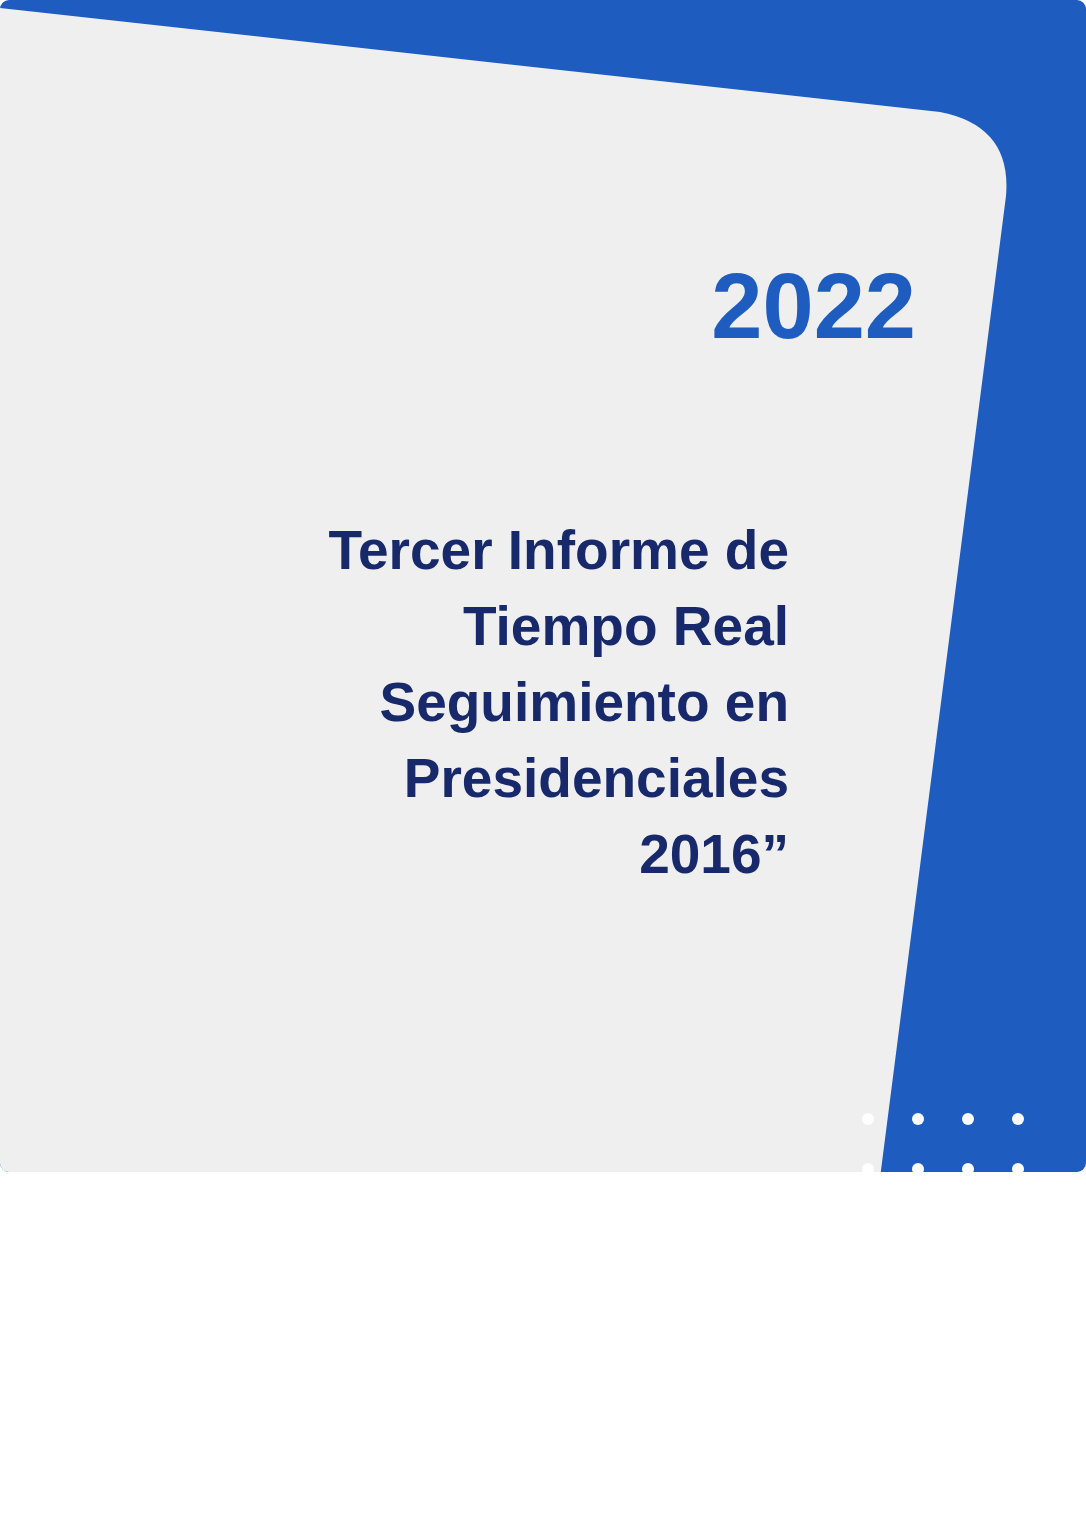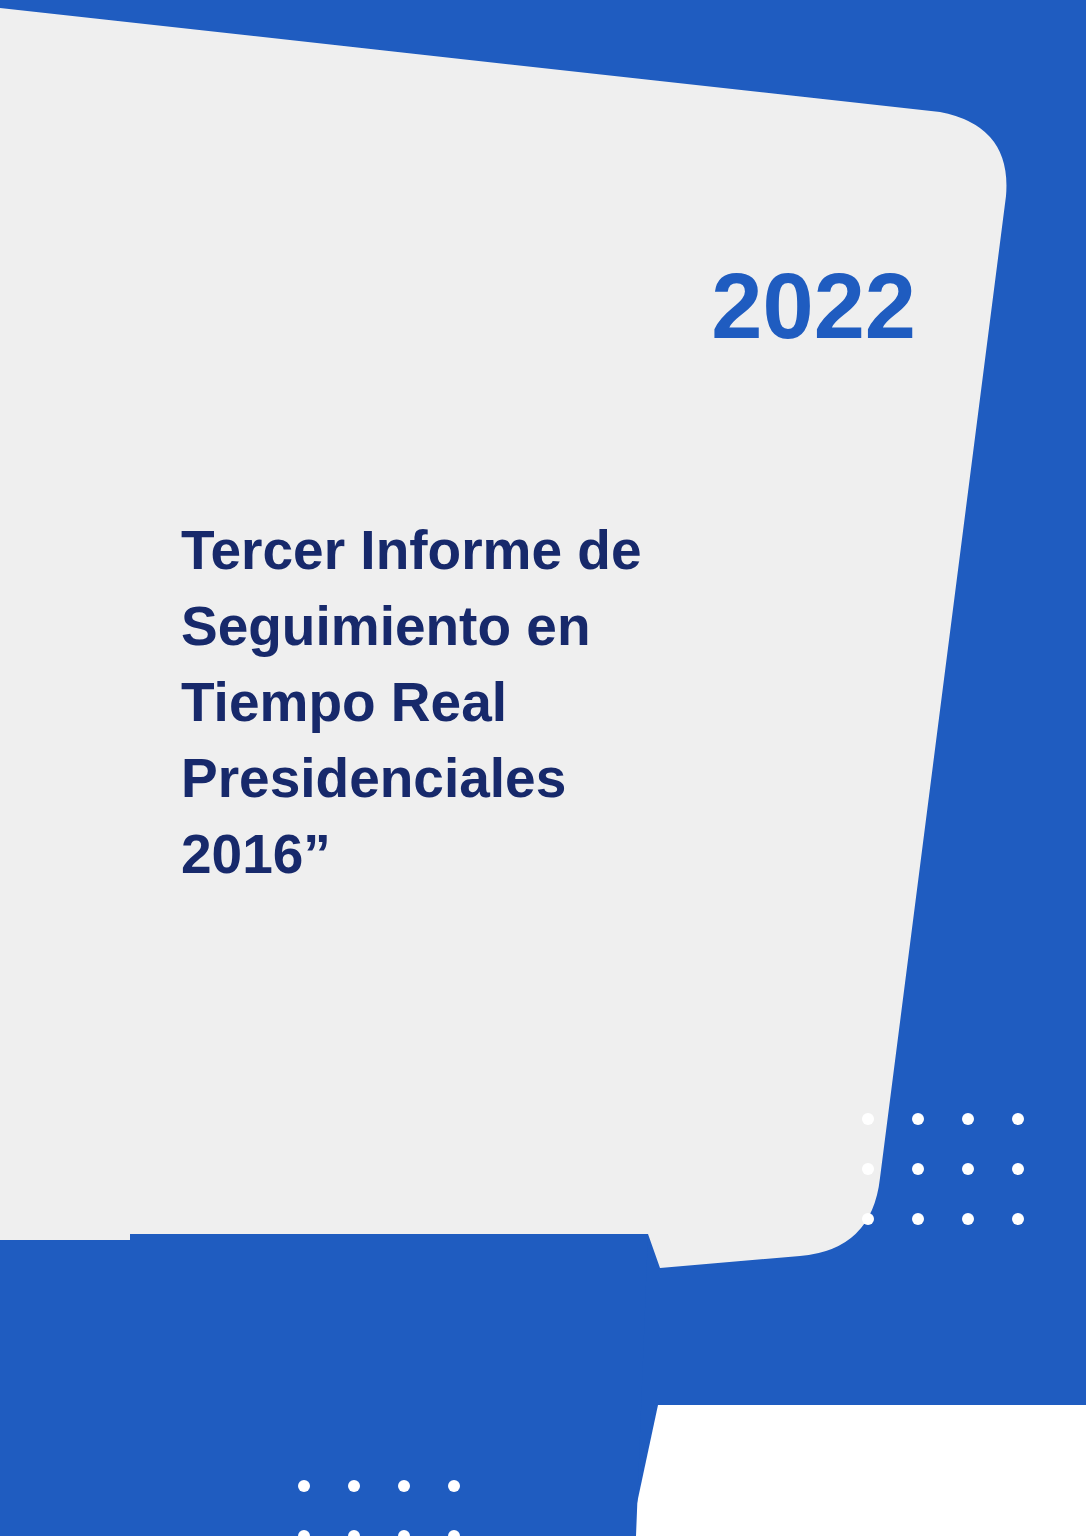--- a/index.html
+++ b/index.html
@@ -8,23 +8,24 @@
     padding: 0;
     background: #ffffff;
   }
   body {
     font-family: "Liberation Sans", "DejaVu Sans", sans-serif;
   }
 
   .page {
     position: relative;
     width: 1086px;
-    height: 1536px;
+    height: 1172px;
     overflow: hidden;
     background: #1f5cc0;   
+    border-radius: 9px;
   }
 
   
   .white-wedge {
     position: absolute;
     left: 0;
     top: 0;
     width: 1086px;
     height: 1536px;
     background: #ffffff;
@@ -103,21 +104,21 @@
     letter-spacing: 0px;
     line-height: 1.05;
   }
 
   .title-block {
     position: absolute;
     z-index: 6;
     left: 181px;
     top: 513px;
     width: 608px;
-    text-align: left;
+    text-align: right;
     color: #17296b;
     font-size: 55px;
     font-weight: bold;
     line-height: 1.38;
   }
   .title-line {
     display: block;
     white-space: nowrap;
   }
 </style>
@@ -153,19 +154,19 @@
     <span class="dot"></span>
     <span class="dot"></span>
     <span class="dot"></span>
     <span class="dot"></span>
   </div>
 
   <div class="year-badge">2022</div>
 
   <div class="title-block">
     <span class="title-line">Tercer Informe de</span>
+    <span class="title-line">Tiempo Real</span>
     <span class="title-line">Seguimiento en</span>
-    <span class="title-line">Tiempo Real</span>
     <span class="title-line">Presidenciales</span>
     <span class="title-line">2016”</span>
   </div>
 
 </div>
 
 </body></html>

